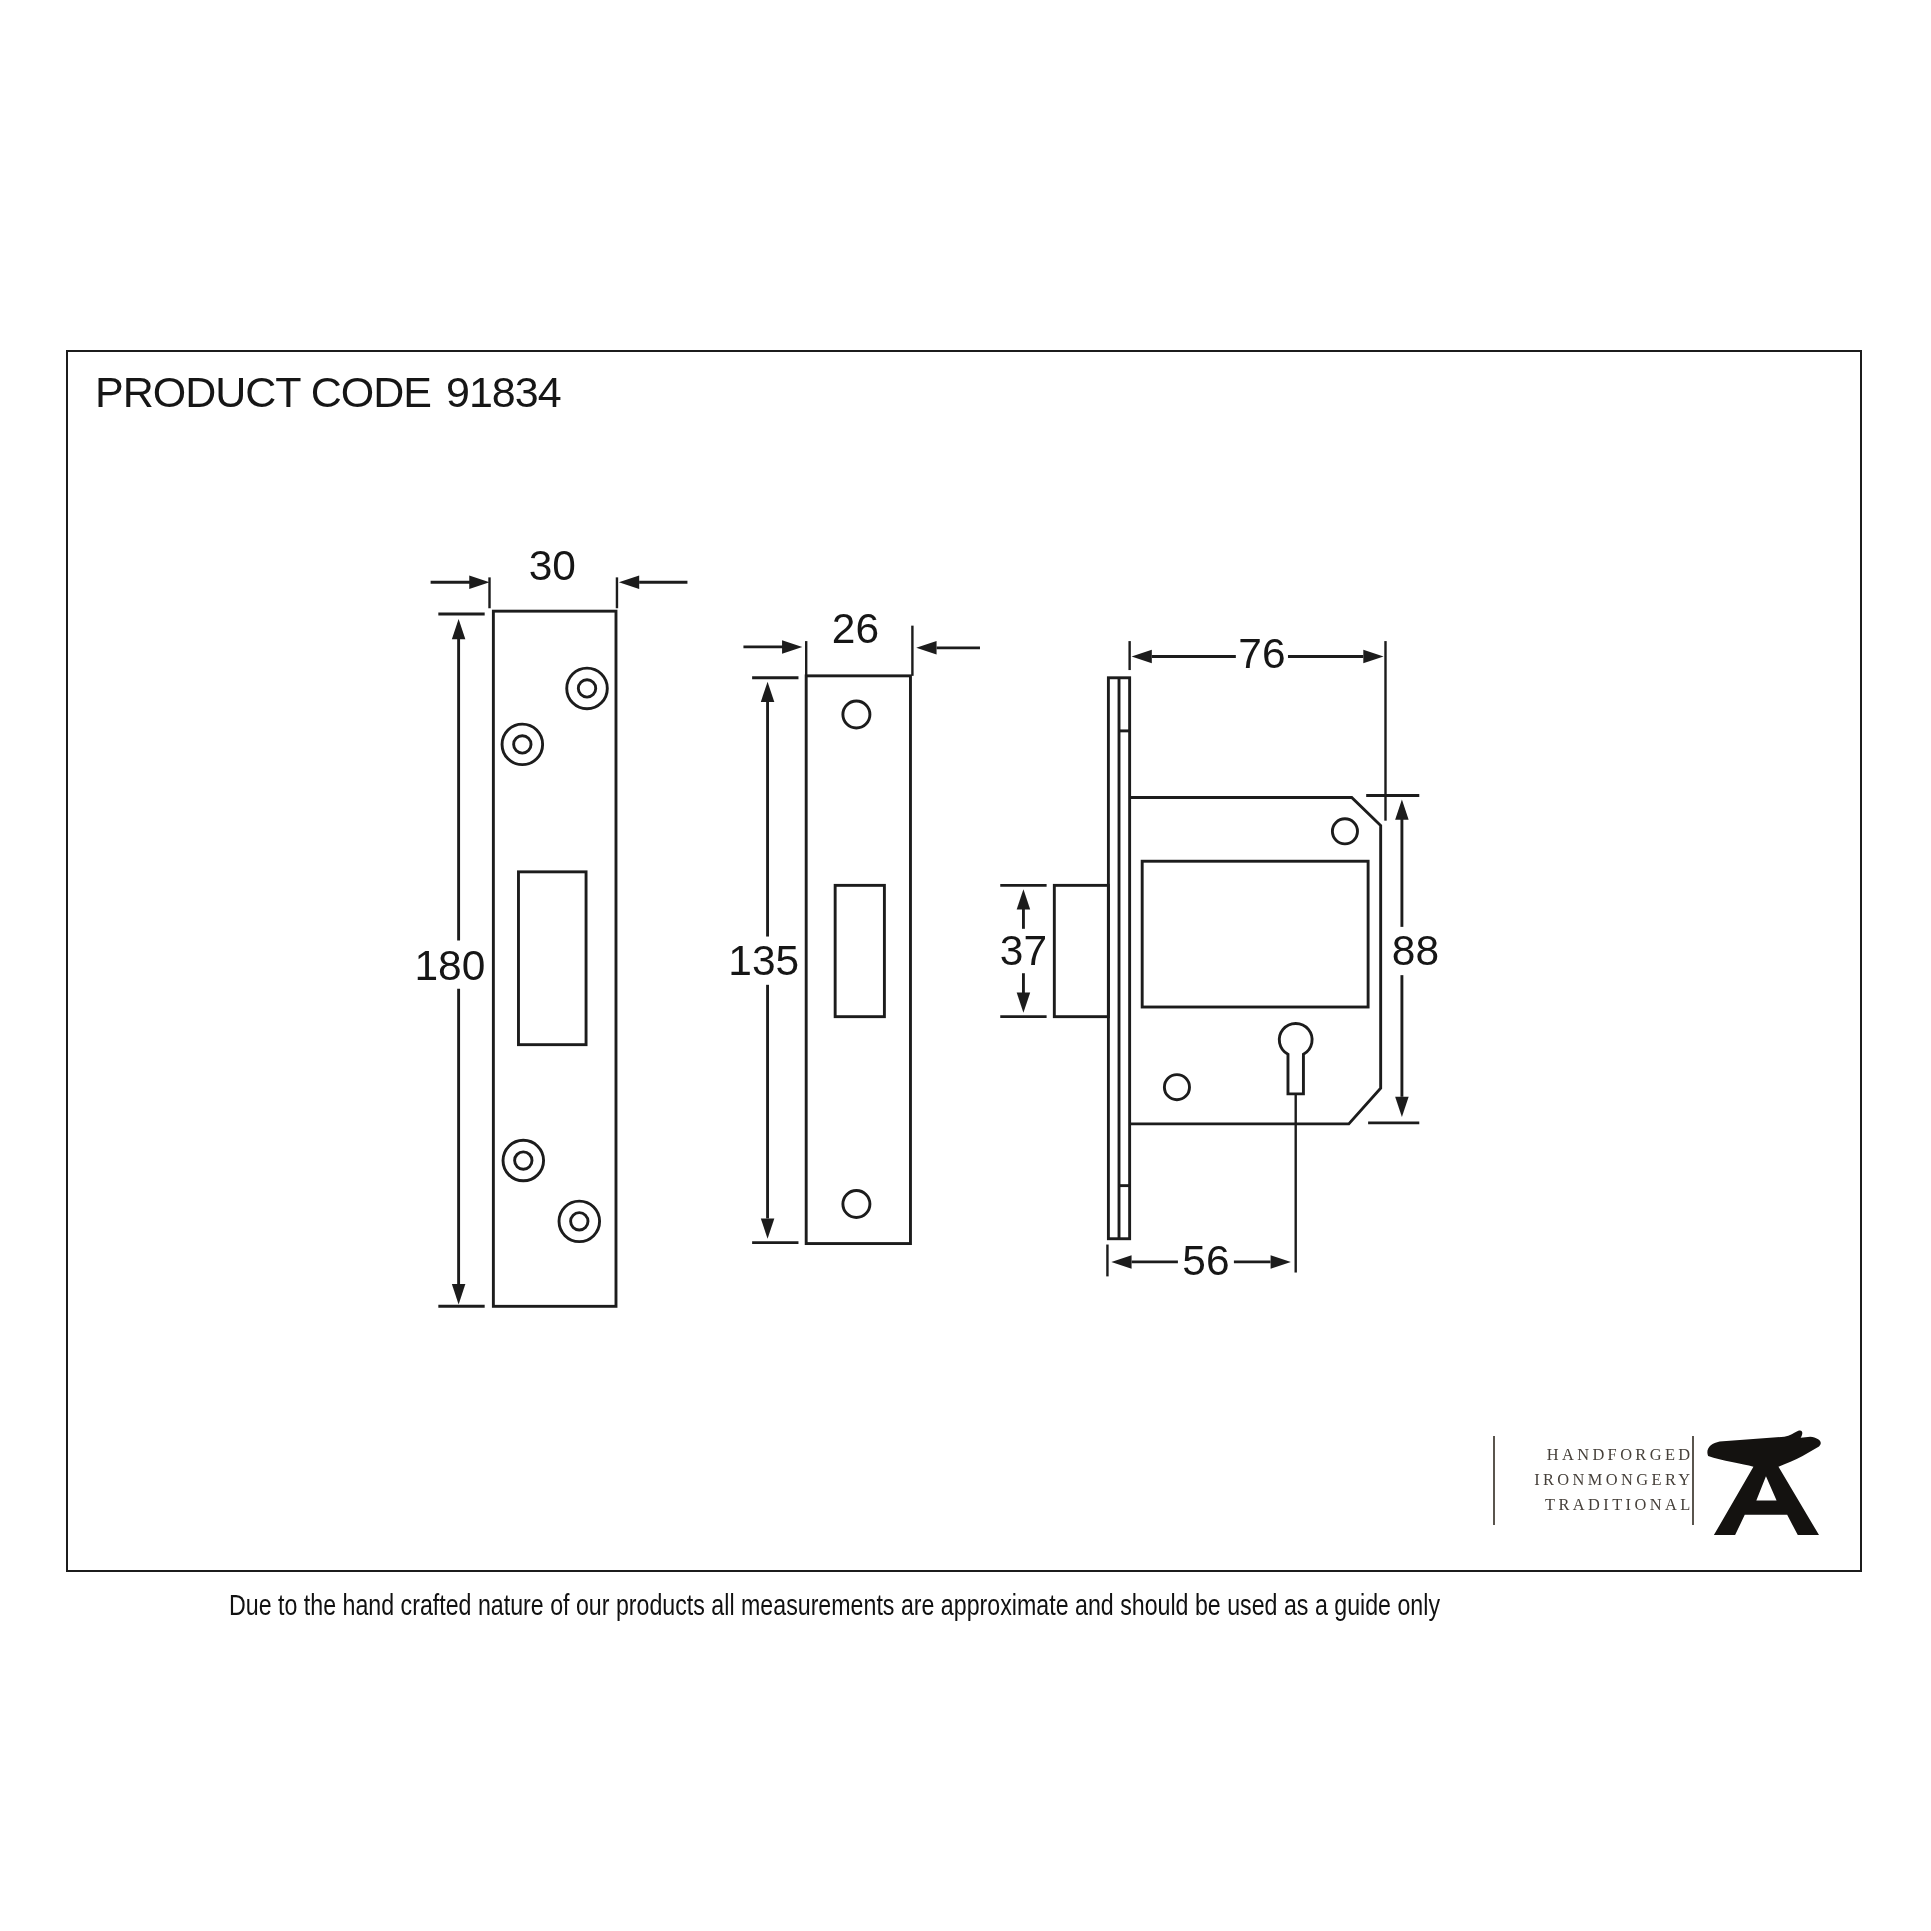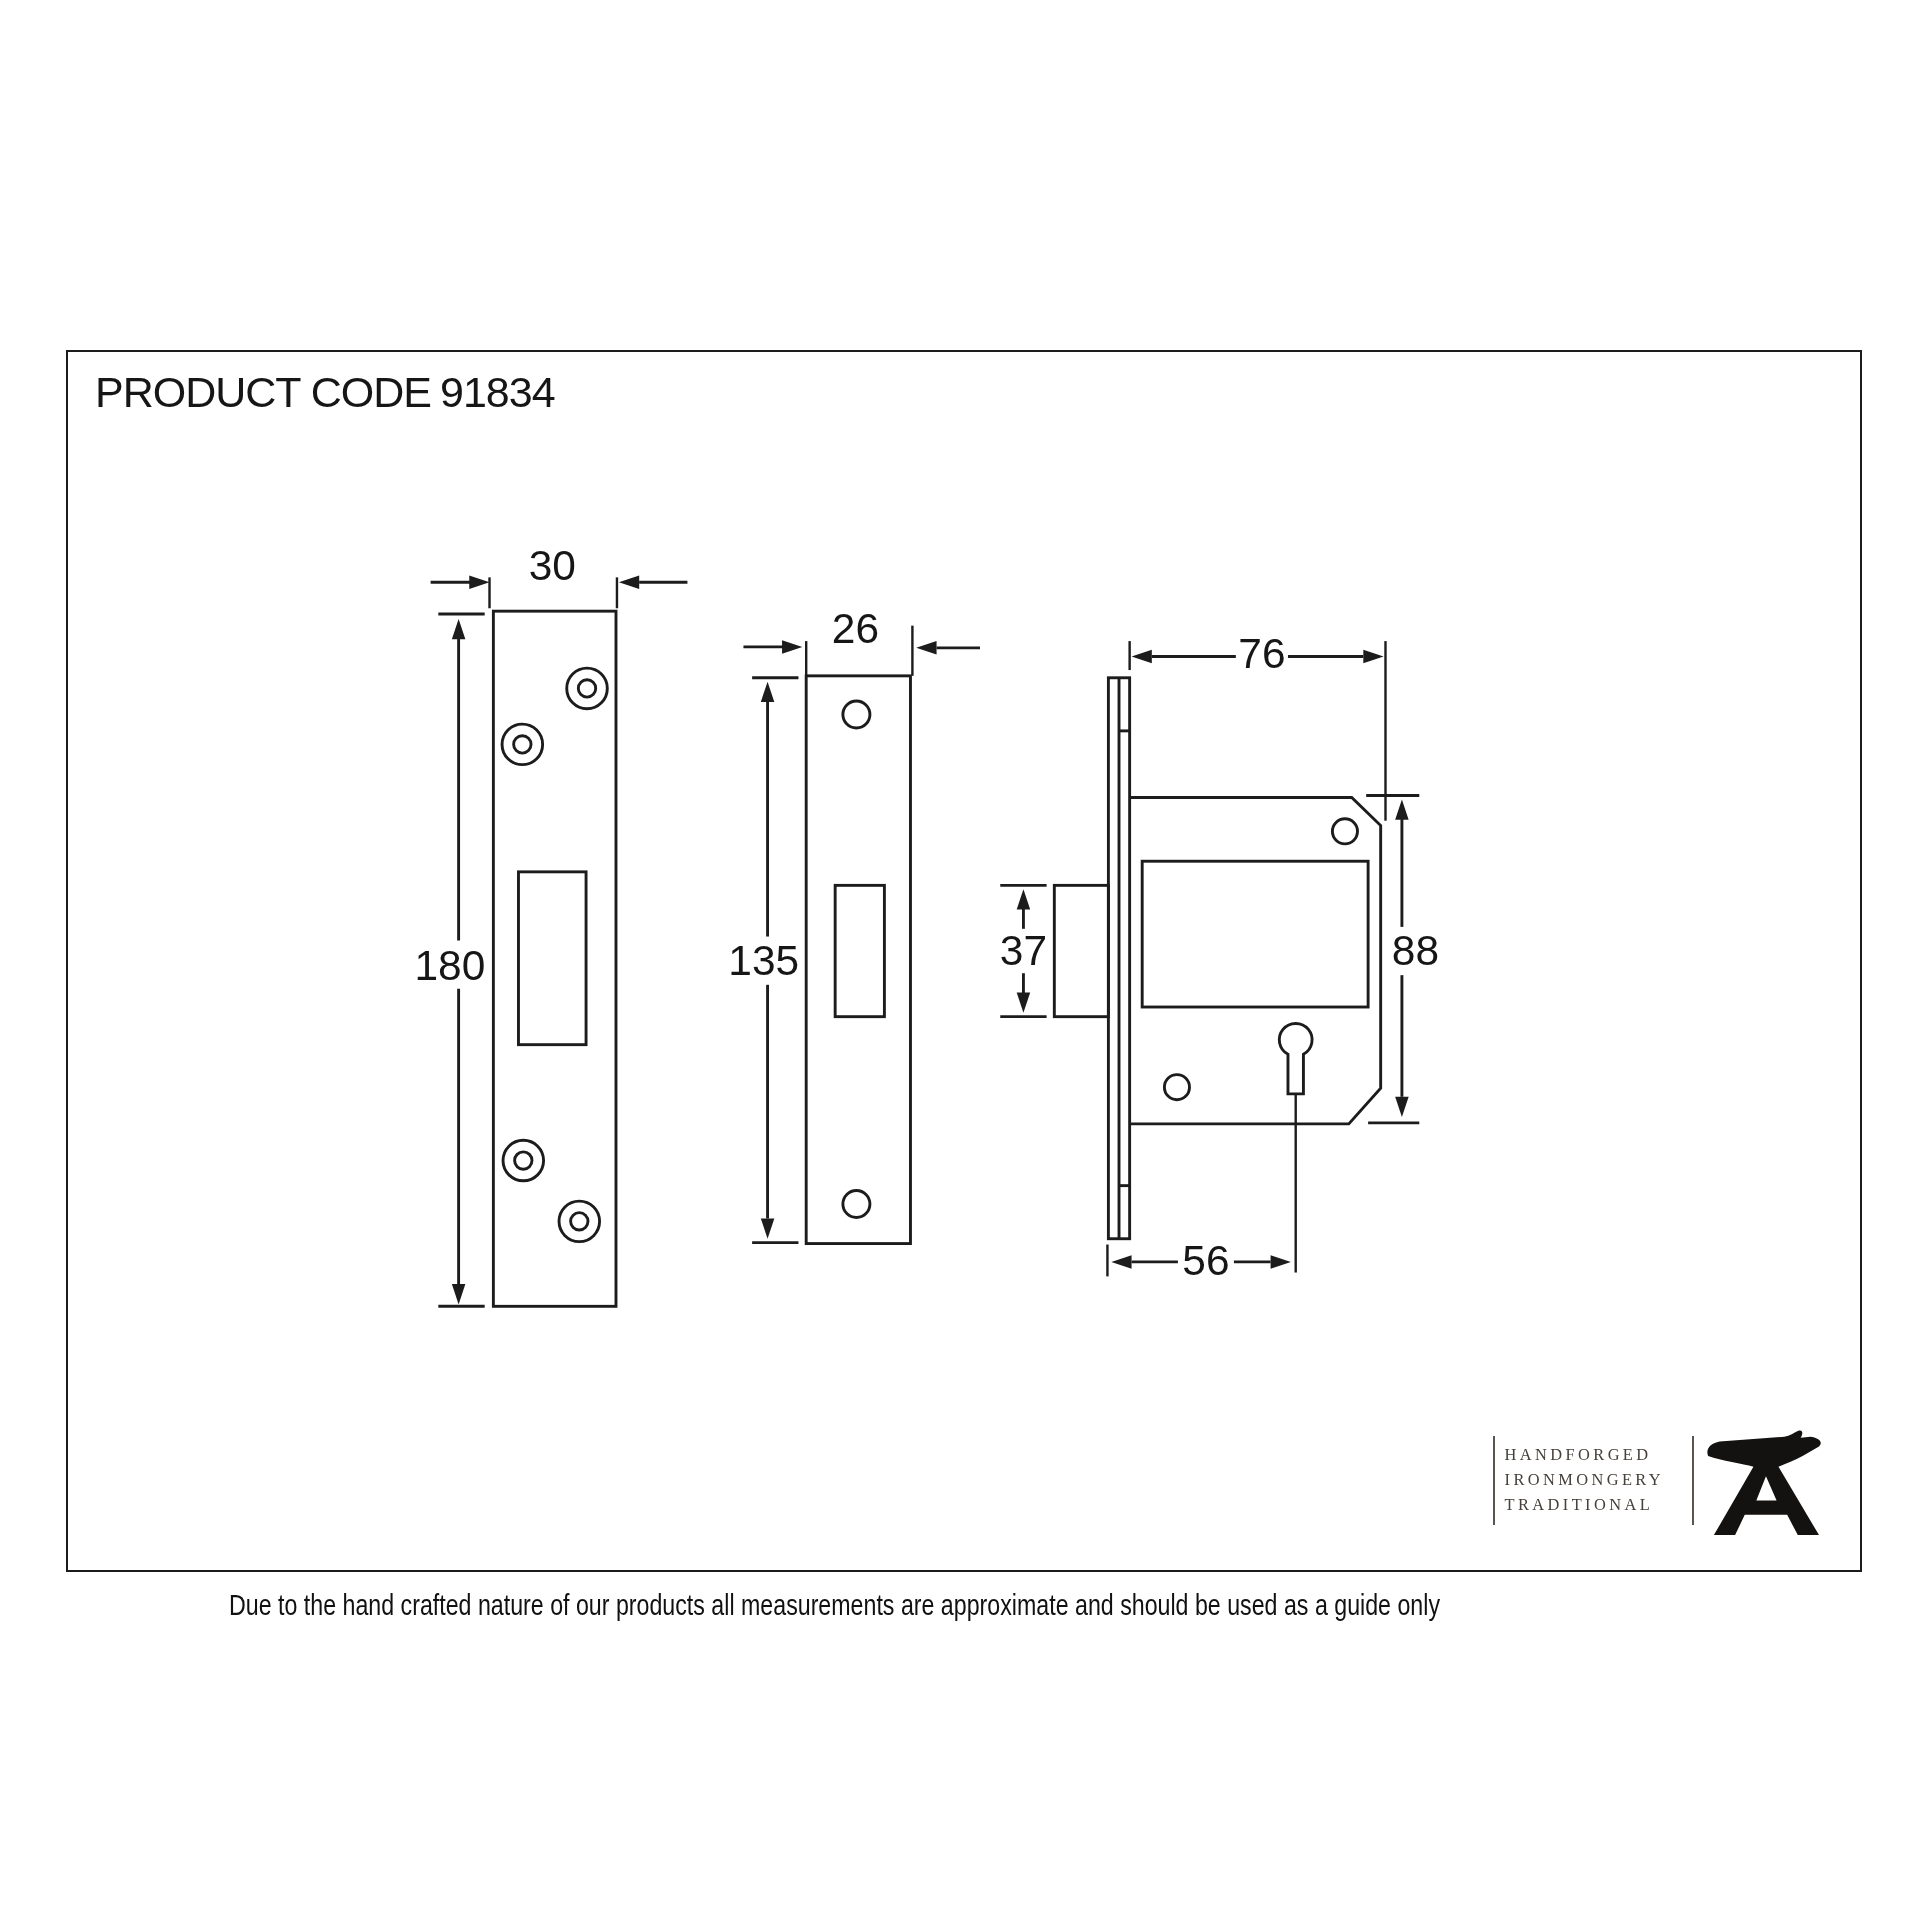--- a/index.html
+++ b/index.html
@@ -2,30 +2,30 @@
 <html><head>
 <meta charset="utf-8">
 <style>
   html,body{margin:0;padding:0;background:#ffffff;}
   .page{position:relative;width:1931px;height:1931px;background:#ffffff;overflow:hidden;
         font-family:"Liberation Sans",sans-serif;}
   .border-frame{position:absolute;left:66px;top:350px;width:1792px;height:1218px;
         border:2.9px solid #1c1c1c;background:#ffffff;}
   .product-code{position:absolute;left:95px;top:368px;font-size:43px;letter-spacing:-1px;
         color:#161616;white-space:nowrap;}
-  .product-code .val{margin-left:9px;}
+  .product-code .val{margin-left:15px;}
   .drawing-svg{position:absolute;left:0;top:0;}
   .ln{stroke:#1c1c1c;stroke-width:3;fill:none;}
   .lnthin{stroke:#1c1c1c;stroke-width:2.5;fill:none;}
   .ah{fill:#1c1c1c;stroke:none;}
   .whbg{fill:#ffffff;stroke:none;}
   .dimtxt{font-family:"Liberation Sans",sans-serif;font-size:44px;fill:#161616;text-anchor:middle;}
   .logo{position:absolute;left:1493px;top:1430px;width:338px;height:111px;}
   .logo-bar{position:absolute;top:5.8px;width:1.9px;height:89px;background:#5a554e;}
-  .logo-text{position:absolute;left:11.6px;top:11.6px;width:189px;text-align:left;
+  .logo-text{position:absolute;left:11.6px;top:11.6px;width:189px;text-align:right;
         font-family:"Liberation Serif",serif;color:#46403a;}
   .logo-text div{font-size:16.4px;letter-spacing:3.4px;line-height:25px;white-space:nowrap;}
   .anvil{position:absolute;left:209px;top:0px;}
   .disclaimer{position:absolute;left:229px;top:1589px;font-size:29px;color:#111111;
         white-space:nowrap;transform:scaleX(0.80);transform-origin:left top;}
 </style>
 </head>
 <body>
 
 <div class="page">

